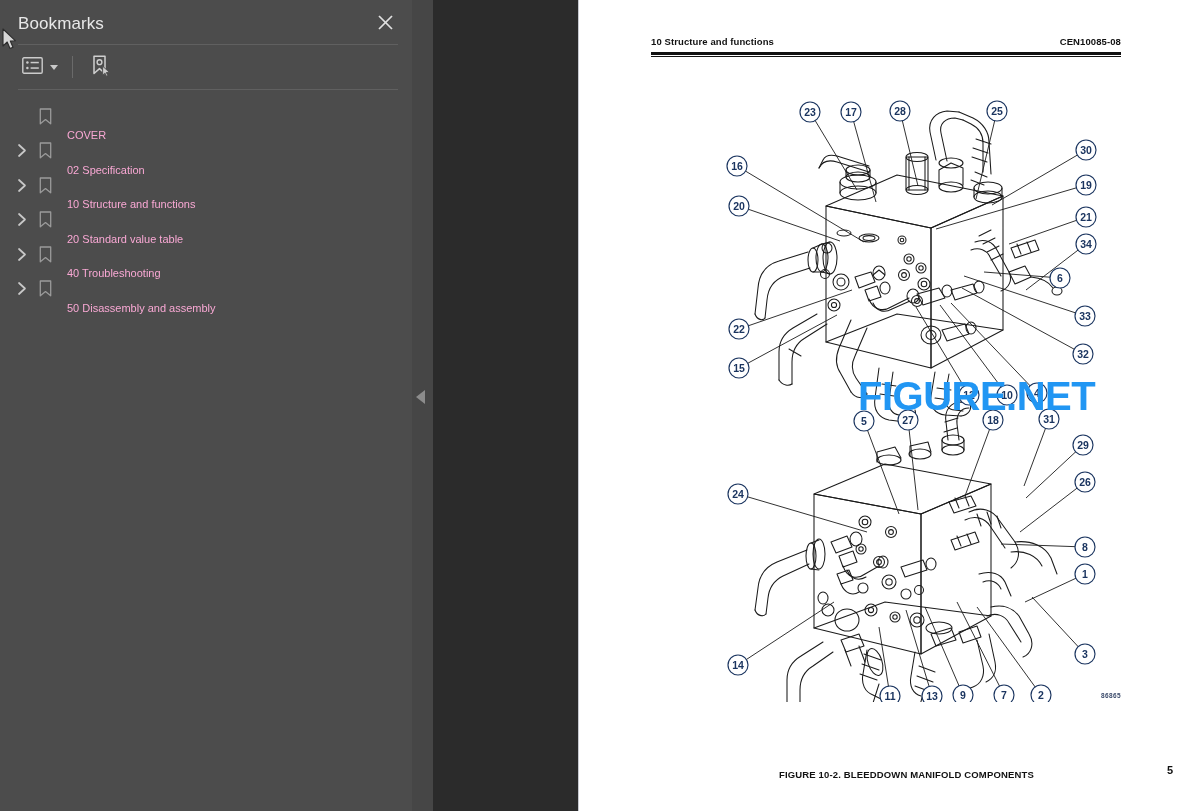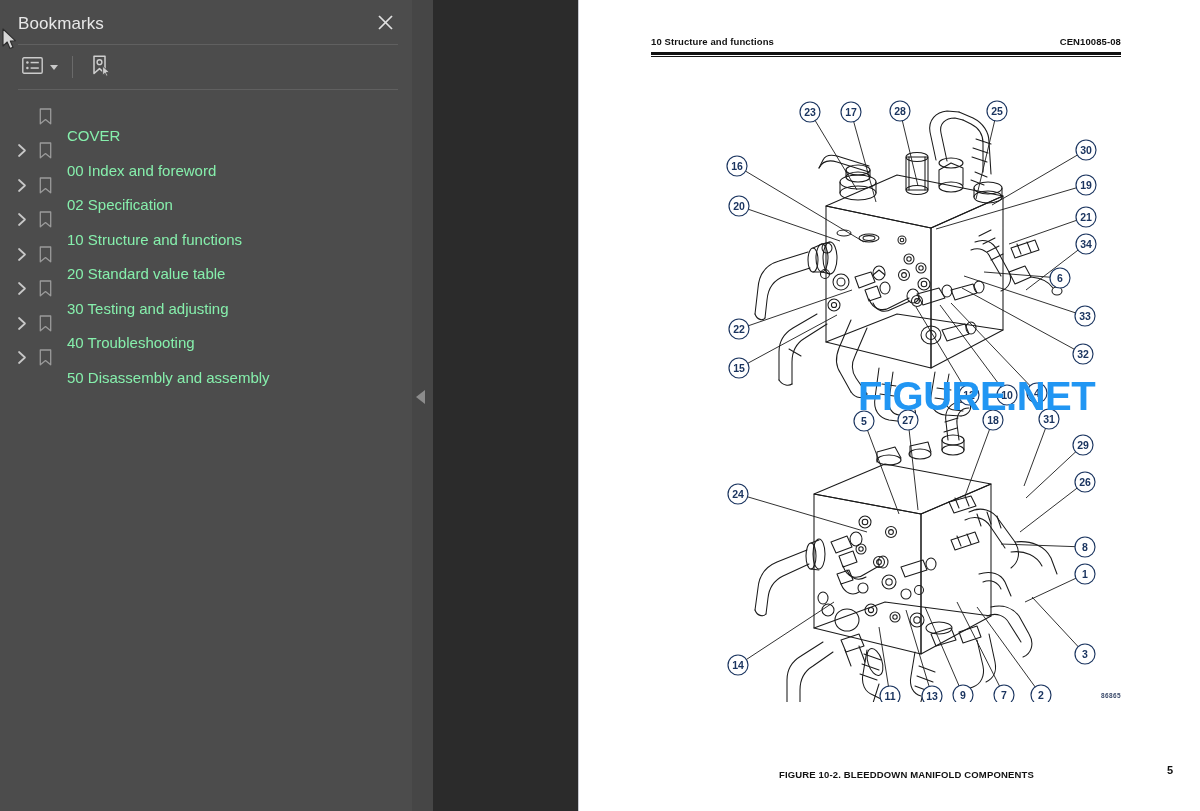--- a/index.html
+++ b/index.html
@@ -110,22 +110,22 @@
   }
   .bm-icon {
     width: 22px;
     display: flex;
     align-items: center;
     justify-content: center;
     flex: 0 0 22px;
     margin-left: 2px;
   }
   .bm-label {
-    color: #86efac;
-    font-size: 15px;
+    color: #f9a8d4;
+    font-size: 11px;
     margin-left: 11px;
     line-height: 1;
     padding-top: 2px;
     white-space: nowrap;
     margin-top: 37px;
   }
 
   
   .sidebar-edge {
     width: 21px;
@@ -320,33 +320,20 @@
           <div class="bm-chevron">
             <svg width="11" height="15" viewBox="0 0 11 15">
               <polyline points="2,2 8,7.5 2,13" fill="none" stroke="#c8c8c8" stroke-width="1.7" stroke-linecap="round" stroke-linejoin="round"></polyline>
             </svg>
           </div>
           <div class="bm-icon">
             <svg width="13" height="17" viewBox="0 0 13 17">
               <path d="M1.3 1 L11.7 1 L11.7 15.8 L6.5 11.6 L1.3 15.8 Z" fill="none" stroke="#9a9a9a" stroke-width="1.3" stroke-linejoin="round"></path>
             </svg>
           </div>
-          <div class="bm-label">00 Index and foreword</div>
-        </div>
-        <div class="bm-row">
-          <div class="bm-chevron">
-            <svg width="11" height="15" viewBox="0 0 11 15">
-              <polyline points="2,2 8,7.5 2,13" fill="none" stroke="#c8c8c8" stroke-width="1.7" stroke-linecap="round" stroke-linejoin="round"></polyline>
-            </svg>
-          </div>
-          <div class="bm-icon">
-            <svg width="13" height="17" viewBox="0 0 13 17">
-              <path d="M1.3 1 L11.7 1 L11.7 15.8 L6.5 11.6 L1.3 15.8 Z" fill="none" stroke="#9a9a9a" stroke-width="1.3" stroke-linejoin="round"></path>
-            </svg>
-          </div>
           <div class="bm-label">02 Specification</div>
         </div>
         <div class="bm-row">
           <div class="bm-chevron">
             <svg width="11" height="15" viewBox="0 0 11 15">
               <polyline points="2,2 8,7.5 2,13" fill="none" stroke="#c8c8c8" stroke-width="1.7" stroke-linecap="round" stroke-linejoin="round"></polyline>
             </svg>
           </div>
           <div class="bm-icon">
             <svg width="13" height="17" viewBox="0 0 13 17">
@@ -360,33 +347,20 @@
             <svg width="11" height="15" viewBox="0 0 11 15">
               <polyline points="2,2 8,7.5 2,13" fill="none" stroke="#c8c8c8" stroke-width="1.7" stroke-linecap="round" stroke-linejoin="round"></polyline>
             </svg>
           </div>
           <div class="bm-icon">
             <svg width="13" height="17" viewBox="0 0 13 17">
               <path d="M1.3 1 L11.7 1 L11.7 15.8 L6.5 11.6 L1.3 15.8 Z" fill="none" stroke="#9a9a9a" stroke-width="1.3" stroke-linejoin="round"></path>
             </svg>
           </div>
           <div class="bm-label">20 Standard value table</div>
-        </div>
-        <div class="bm-row">
-          <div class="bm-chevron">
-            <svg width="11" height="15" viewBox="0 0 11 15">
-              <polyline points="2,2 8,7.5 2,13" fill="none" stroke="#c8c8c8" stroke-width="1.7" stroke-linecap="round" stroke-linejoin="round"></polyline>
-            </svg>
-          </div>
-          <div class="bm-icon">
-            <svg width="13" height="17" viewBox="0 0 13 17">
-              <path d="M1.3 1 L11.7 1 L11.7 15.8 L6.5 11.6 L1.3 15.8 Z" fill="none" stroke="#9a9a9a" stroke-width="1.3" stroke-linejoin="round"></path>
-            </svg>
-          </div>
-          <div class="bm-label">30 Testing and adjusting</div>
         </div>
         <div class="bm-row">
           <div class="bm-chevron">
             <svg width="11" height="15" viewBox="0 0 11 15">
               <polyline points="2,2 8,7.5 2,13" fill="none" stroke="#c8c8c8" stroke-width="1.7" stroke-linecap="round" stroke-linejoin="round"></polyline>
             </svg>
           </div>
           <div class="bm-icon">
             <svg width="13" height="17" viewBox="0 0 13 17">
               <path d="M1.3 1 L11.7 1 L11.7 15.8 L6.5 11.6 L1.3 15.8 Z" fill="none" stroke="#9a9a9a" stroke-width="1.3" stroke-linejoin="round"></path>

